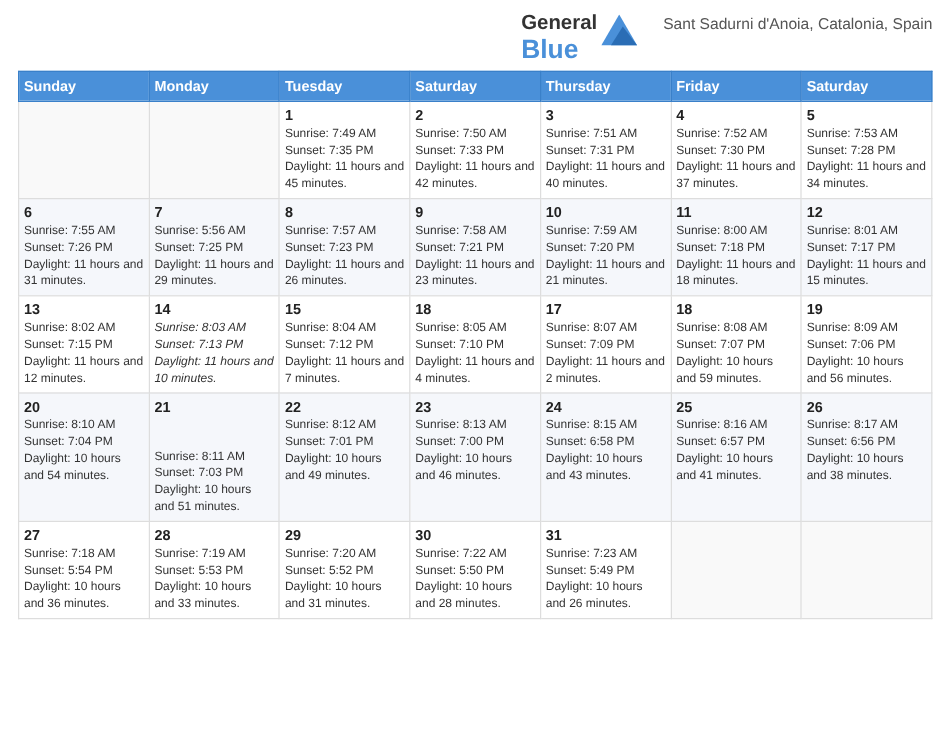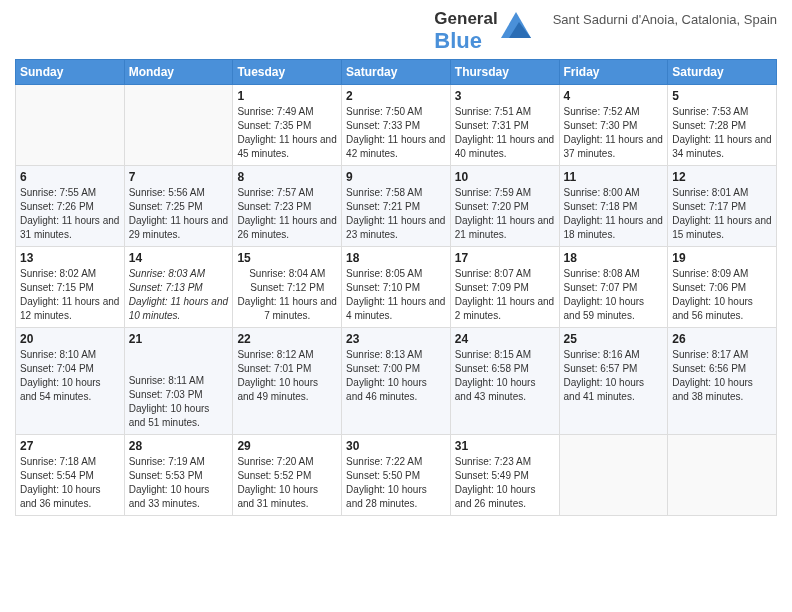--- a/index.html
+++ b/index.html
@@ -212,21 +212,21 @@
 Daylight: 11 hours and 12 minutes.</div>
           </td>
           <td>
             <span class="day-num">14</span>
             <div class="cell-info" style="white-space: pre-line; font-style: italic;">Sunrise: 8:03 AM
 Sunset: 7:13 PM
 Daylight: 11 hours and 10 minutes.</div>
           </td>
           <td>
             <span class="day-num">15</span>
-            <div class="cell-info" style="white-space: pre-line; text-align: center;">Sunrise: 8:04 AM
+            <div class="cell-info" style="white-space: pre-line;">Sunrise: 8:04 AM
 Sunset: 7:12 PM
 Daylight: 11 hours and 7 minutes.</div>
           </td>
           <td>
             <span class="day-num">18</span>
             <div class="cell-info" style="white-space: pre-line;">Sunrise: 8:05 AM
 Sunset: 7:10 PM
 Daylight: 11 hours and 4 minutes.</div>
           </td>
           <td>

